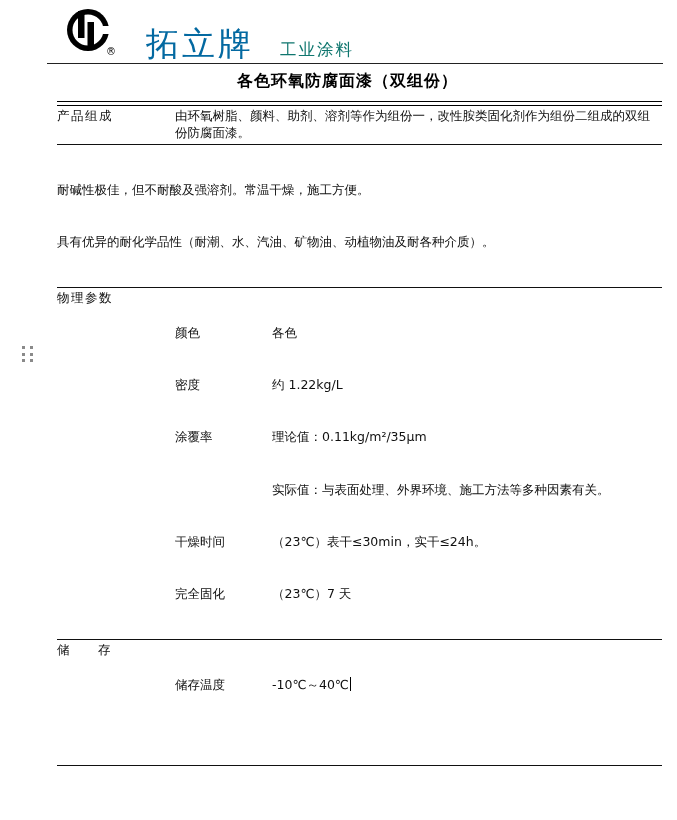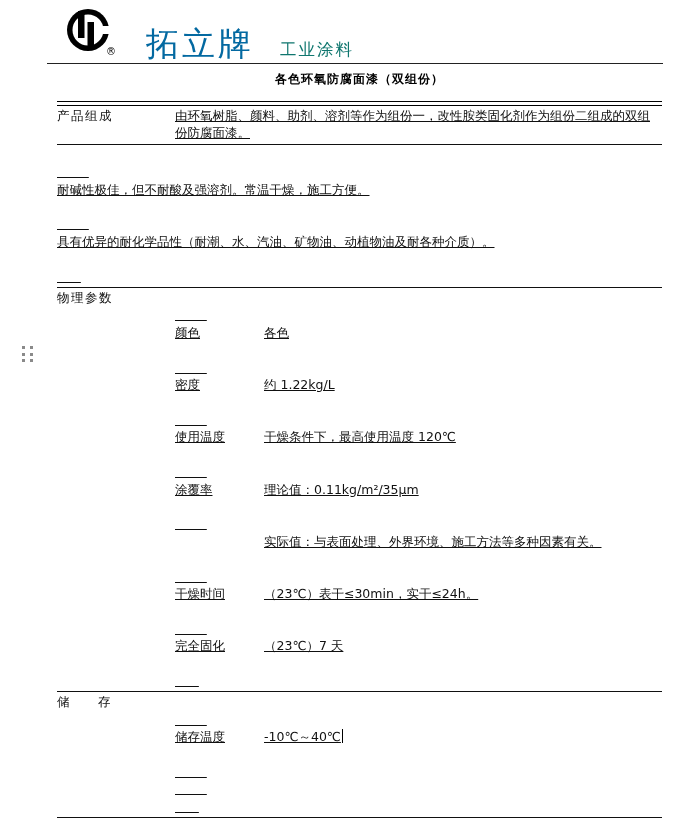--- a/index.html
+++ b/index.html
@@ -5,34 +5,34 @@
   html,body{margin:0;padding:0;background:#ffffff;}
   body{width:677px;height:820px;font-family:"DejaVu Sans",sans-serif;color:#101010;font-size:12.5px;}
   .page{position:relative;width:677px;height:820px;background:#ffffff;overflow:hidden;}
 
   
   .logo{position:absolute;left:63px;top:6px;}
   .brand{position:absolute;left:146px;top:22px;font-size:33px;letter-spacing:3px;color:#0369a1;}
   .tagline{position:absolute;left:280px;top:39px;font-size:16.5px;letter-spacing:2px;color:#0f766e;}
   .hdr-rule{position:absolute;left:47px;top:63px;width:616px;border-top:1.7px solid #222222;}
 
-  .title{position:absolute;left:57px;top:71px;width:605px;text-align:center;
-         font-size:12px;font-weight:bold;letter-spacing:1px;color:#000;}
+  .title{position:absolute;left:45px;top:71px;width:605px;text-align:center;
+         font-size:16px;font-weight:bold;letter-spacing:1px;color:#000;}
 
   
   .tbl{position:absolute;left:57px;top:101px;width:605px;}
   .dbl{height:3px;border-top:1.6px solid #000;border-bottom:1px solid #000;}
   .sec{display:flex;border-bottom:1.4px solid #111;padding:1px 0 2px 0;gap:42px;}
   .lab{width:76px;flex-shrink:0;letter-spacing:1.5px;line-height:17.4px;}
   .sp2{letter-spacing:8px;}
-  .sbody{flex:1;line-height:17.4px;white-space:pre-wrap;text-decoration:underline;}
+  .sbody{flex:1;line-height:17.4px;white-space:pre-wrap;}
   .bline{line-height:17.4px;white-space:pre-wrap;}
   .prow{display:flex;}
   .pname{width:89px;flex-shrink:0;line-height:17.4px;white-space:pre-wrap;}
-  .pval{flex:1;line-height:17.4px;white-space:pre-wrap;}
+  .pval{flex:1;line-height:17.4px;white-space:pre-wrap;margin-left:8px;}
 
   .caret{display:inline-block;width:1.4px;height:14px;background:#000;vertical-align:-2px;margin-left:1px;}
 
   
   .dots{position:absolute;left:22px;top:346px;display:grid;grid-template-columns:3px 3px;grid-gap:3.5px 5px;}
   .dots i{width:3px;height:3px;background:#8a8a8a;display:block;}
 </style>
 </head>
 <body>
 
@@ -82,24 +82,20 @@
       <div class="sbody">
         <div class="prow">
           <div class="pname">颜色</div>
           <div class="pval">各色</div>
         </div>
         <div class="prow">
           <div class="pname">密度</div>
           <div class="pval">约 1.22kg/L</div>
         </div>
         <div class="prow">
-          <div class="pname">使用温度</div>
-          <div class="pval">干燥条件下，最高使用温度 120℃</div>
-        </div>
-        <div class="prow">
           <div class="pname">涂覆率</div>
           <div class="pval">理论值：0.11kg/m²/35μm</div>
         </div>
         <div class="prow">
           <div class="pname"></div>
           <div class="pval">实际值：与表面处理、外界环境、施工方法等多种因素有关。</div>
         </div>
         <div class="prow">
           <div class="pname">干燥时间</div>
           <div class="pval">（23℃）表干≤30min，实干≤24h。</div>

